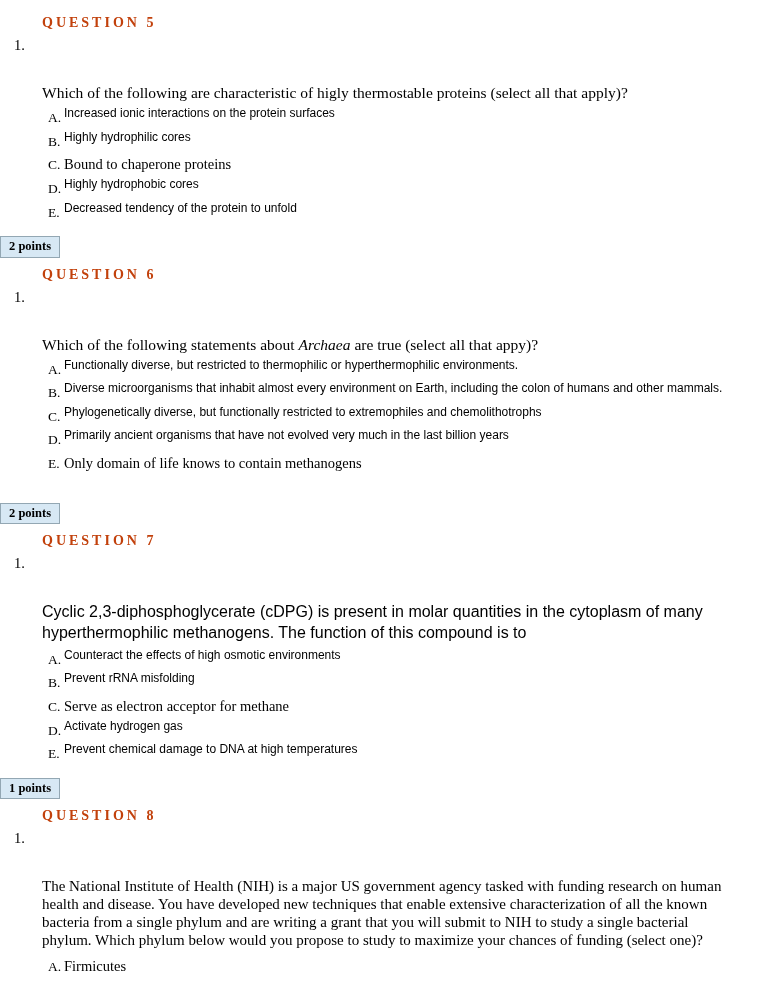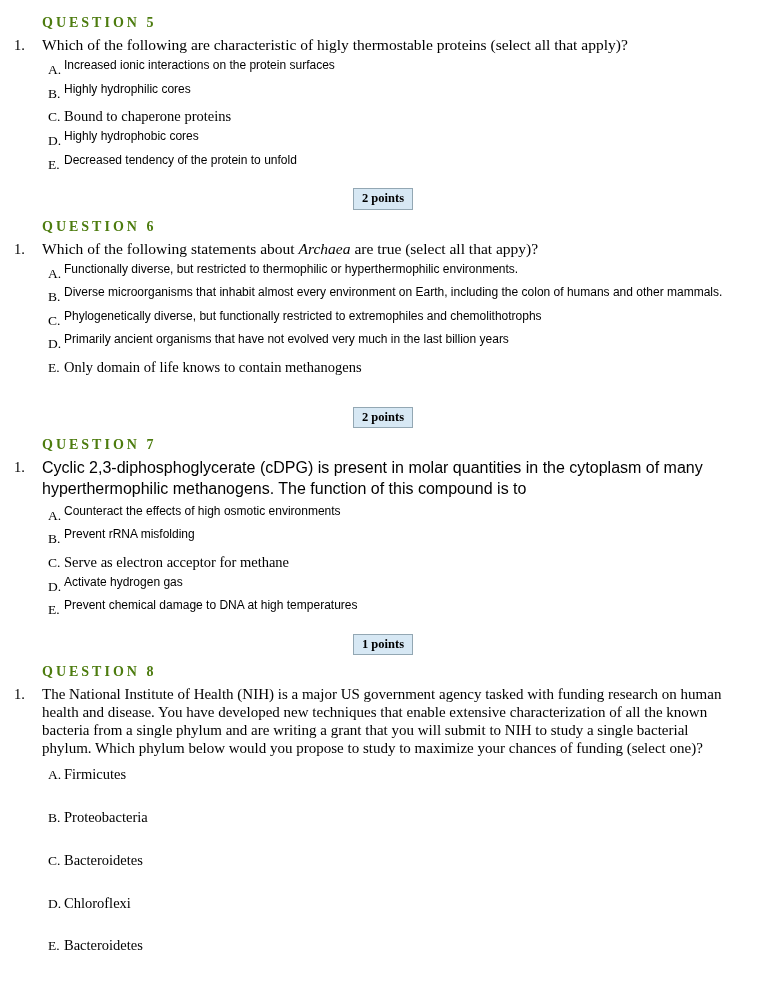--- a/index.html
+++ b/index.html
@@ -11,33 +11,33 @@
     color: #000000;
   }
   .page { width: 766px; padding-top: 12px; }
 
   .q-header {
     margin-left: 42px;
     font-family: "Liberation Serif", serif;
     font-weight: bold;
     font-size: 14px;
     letter-spacing: 3px;
-    color: #4d7c0f;
+    color: #c2410c;
     padding: 3px 0 5px 0;
   }
   .q-body { display: flex; }
   .q-num {
     flex: none;
     width: 42px;
     padding-left: 14px;
     font-family: "Liberation Serif", serif;
     font-size: 14.5px;
     line-height: 1.25;
   }
-  .q-text { flex: 1; padding-right: 26px; }
+  .q-text { flex: 1; padding-right: 26px; margin-top: 48px; }
   .serif-q {
     font-family: "Liberation Serif", serif;
     font-size: 15.5px;
     line-height: 1.18;
   }
   .sans-q {
     font-family: Liberation Sans, sans-serif;
     font-size: 16px;
     line-height: 1.3;
   }
@@ -62,21 +62,21 @@
   .opt-text.serif {
     font-family: "Liberation Serif", serif;
     font-size: 14.5px;
     line-height: 1.3;
     padding-top: 2px;
     text-align: right;
   }
 
   .points-row {
     display: flex;
-    justify-content: center;
+    justify-content: flex-start;
     margin-top: 15px;
     margin-bottom: 6px;
   }
   .points-row.gap-lg { margin-top: 30px; }
   .points-badge {
     display: inline-block;
     background: #d7e8f4;
     border: 1px solid #93a7b3;
     font-family: "Liberation Serif", serif;
     font-weight: bold;

